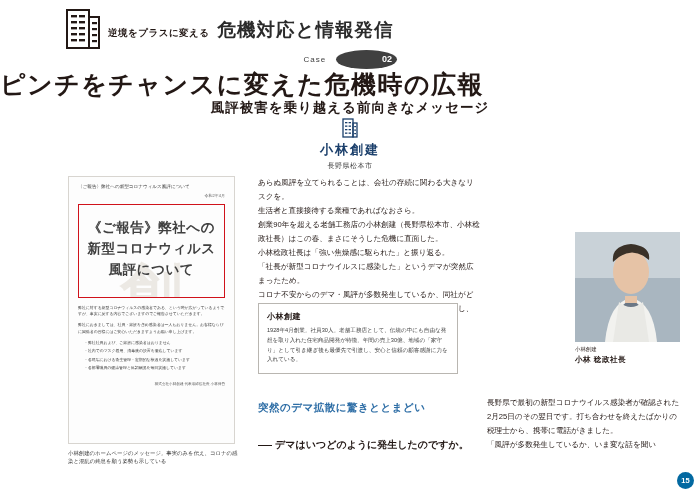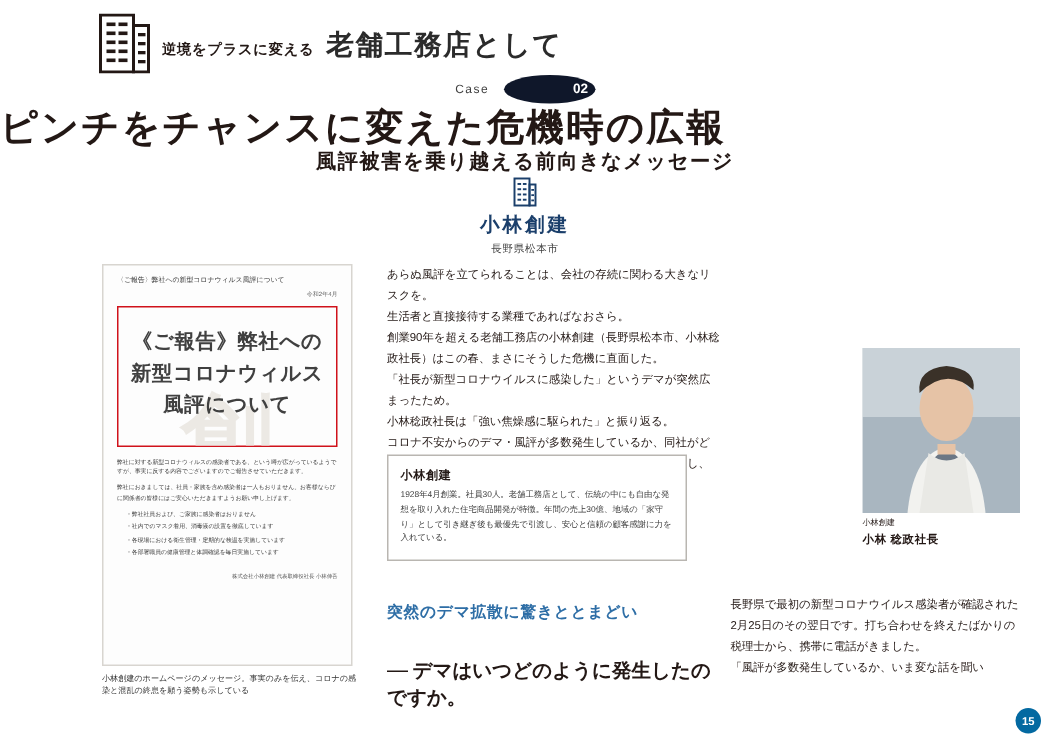--- a/index.html
+++ b/index.html
@@ -71,21 +71,21 @@
     font-size: 8px;
     color: #3f3f3f;
     letter-spacing: 1px;
     vertical-align: middle;
   }
   .case-num {
     display: inline-block;
     width: 19px;
     height: 19px;
     border-radius: 50%;
-    background: #0f172a;
+    background: #404040;
     color: #fff;
     font-size: 9px;
     line-height: 19px;
     text-align: center;
     margin-left: 5px;
     vertical-align: middle;
     font-weight: bold;
     padding-left: 42px;
   }
 
@@ -264,41 +264,40 @@
   }
   .photo svg { display: block; }
   .photo-caption {
     position: absolute;
     left: 575px;
     top: 345px;
     width: 110px;
     font-size: 6px;
     line-height: 1.6;
     color: #231815;
-    font-family: Liberation Serif, serif;
   }
   .photo-caption .pc-role { font-size: 5.4px; }
   .photo-caption .pc-name { font-size: 7.6px; font-weight: bold; letter-spacing: 0.5px; }
 
   
   .interview-head {
     position: absolute;
     left: 258px;
     top: 401px;
     font-size: 10.5px;
     font-weight: bold;
     color: #2e6ea6;
     letter-spacing: 0.5px;
   }
   .interview-q {
     position: absolute;
     left: 258px;
     top: 438px;
     width: 220px;
-    font-size: 13px;
+    font-size: 10px;
     font-weight: bold;
     color: #231815;
   }
   .q-dash {
     display: inline-block;
     width: 14px;
     border-top: 1.2px solid #231815;
     vertical-align: middle;
     margin-right: 3px;
   }
@@ -354,21 +353,21 @@
           <rect x="13" y="30" width="6" height="2.4"></rect>
           <rect x="26" y="13" width="5" height="2.2"></rect>
           <rect x="26" y="19" width="5" height="2.2"></rect>
           <rect x="26" y="25" width="5" height="2.2"></rect>
           <rect x="26" y="31" width="5" height="2.2"></rect>
         </g>
       </svg>
     </span>
     <span class="hdr-texts">
       <span class="hdr-kicker">逆境をプラスに変える</span>
-      <span class="hdr-title">老舗工務店として</span>
+      <span class="hdr-title">危機対応と情報発信</span>
     </span>
   </div>
 
   <div class="case-wrap">
     <span class="case-label">Case</span>
     <span class="case-num">02</span>
   </div>
 
   <div class="main-title">ピンチをチャンスに変えた危機時の広報</div>
   <div class="sub-title">風評被害を乗り越える前向きなメッセージ</div>
@@ -418,22 +417,22 @@
     </div>
     <div class="doc-foot">株式会社小林創建
 代表取締役社長 小林伸吾</div>
   </div>
   <div class="doc-caption">小林創建のホームページのメッセージ。事実のみを伝え、コロナの感染と混乱の終息を願う姿勢も示している</div>
 
   <div class="body-col">
     <p>あらぬ風評を立てられることは、会社の存続に関わる大きなリスクを。</p>
     <p>生活者と直接接待する業種であればなおさら。</p>
     <p>創業90年を超える老舗工務店の小林創建（長野県松本市、小林稔政社長）はこの春、まさにそうした危機に直面した。</p>
+    <p>小林稔政社長は「強い焦燥感に駆られた」と振り返る。</p>
     <p>「社長が新型コロナウイルスに感染した」というデマが突然広まったため。</p>
-    <p>小林稔政社長は「強い焦燥感に駆られた」と振り返る。</p>
     <p>コロナ不安からのデマ・風評が多数発生しているか、同社がどのように難局を乗り切ったのか、危機時の広報はどう機能し、どんな効果をもたらしたのかを取材した。</p>
   </div>
 
   <div class="profile-box">
     <div class="profile-name">小林創建</div>
     <div class="profile-text">1928年4月創業。社員30人。老舗工務店として、伝統の中にも自由な発想を取り入れた住宅商品開発が特徴。年間の売上30億、地域の「家守り」として引き継ぎ後も最優先で引渡し、安心と信頼の顧客感謝に力を入れている。</div>
   </div>
 
   <div class="photo">
     <svg viewBox="0 0 105 110" width="105" height="110">

